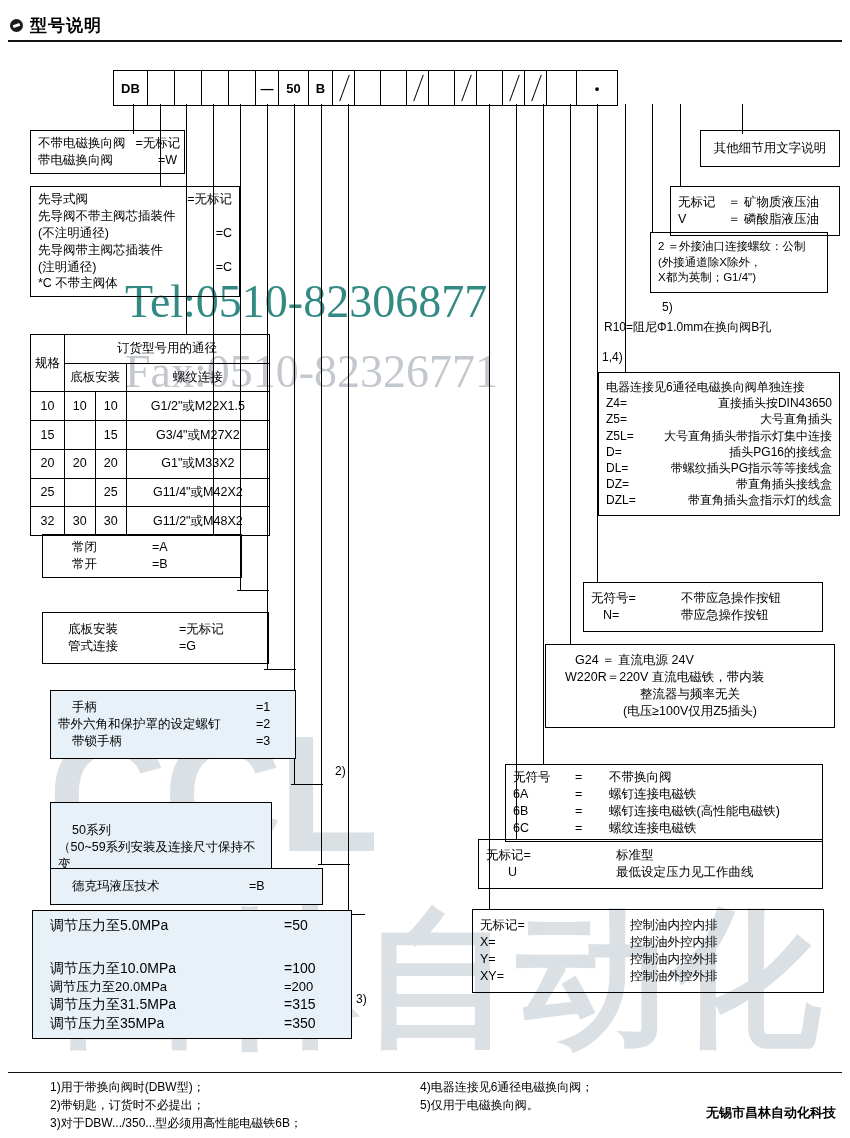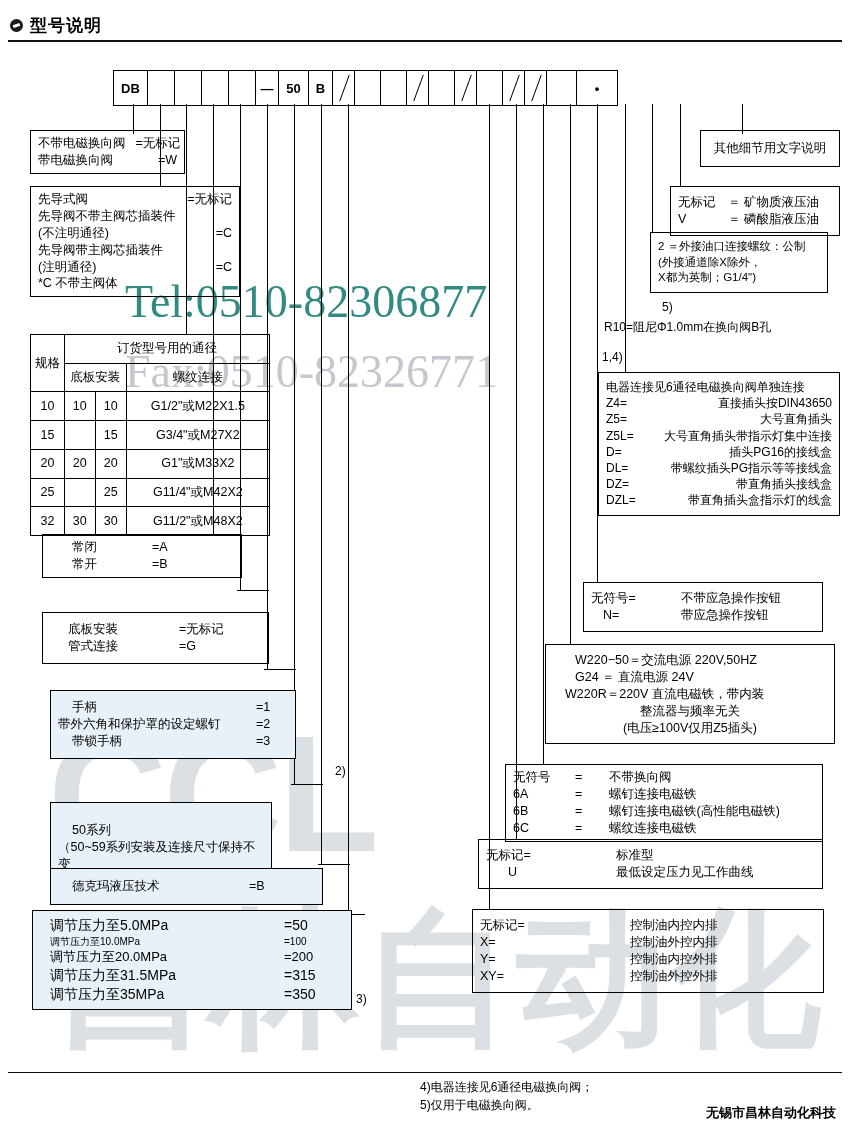--- a/index.html
+++ b/index.html
@@ -248,21 +248,21 @@
       <span class="lbl" style="padding-left:14px;">德克玛液压技术</span>
       <span style="width:66px;">=B</span>
     </div>
   </div>
 
   <div class="box fill pad" style="left:32px;top:910px;width:320px;padding-top:5px;padding-bottom:5px;">
     <div class="row" style="font-size:14px;">
       <span class="lbl" style="padding-left:10px;">调节压力至5.0MPa</span>
       <span style="width:60px;">=50</span>
     </div>
-    <div class="row" style="font-size:10px;">
+    <div class="row" style="font-size:14px;margin-top:24px;">
       <span class="lbl" style="padding-left:10px;">调节压力至10.0MPa</span>
       <span style="width:60px;">=100</span>
     </div>
     <div class="row" style="font-size:13px;">
       <span class="lbl" style="padding-left:10px;">调节压力至20.0MPa</span>
       <span style="width:60px;">=200</span>
     </div>
     <div class="row" style="font-size:14px;">
       <span class="lbl" style="padding-left:10px;">调节压力至31.5MPa</span>
       <span style="width:60px;">=315</span>
@@ -337,21 +337,20 @@
       <span class="lbl">无符号=</span>
       <span style="width:134px;">不带应急操作按钮</span>
     </div>
     <div class="row">
       <span class="lbl" style="padding-left:12px;">N=</span>
       <span style="width:134px;">带应急操作按钮</span>
     </div>
   </div>
 
   <div class="box pad" style="left:545px;top:644px;width:290px;padding-top:7px;padding-bottom:7px;">
-    <div><span style="padding-left:22px;">W220−50＝交流电源 220V,50HZ</span></div>
     <div><span style="padding-left:22px;">G24  ＝  直流电源 24V</span></div>
     <div><span style="padding-left:12px;">W220R＝220V 直流电磁铁，带内装</span></div>
     <div class="ctr"><span>整流器与频率无关</span></div>
     <div class="ctr"><span>(电压≥100V仅用Z5插头)</span></div>
   </div>
 
   <div class="box pad" style="left:505px;top:764px;width:318px;padding-top:4px;padding-bottom:4px;">
     <div style="display:flex;">
       <span style="width:62px;">无符号</span>
       <span style="width:34px;">=</span>
@@ -398,19 +397,24 @@
       <span style="width:150px;">Y=</span>
       <span>控制油内控外排</span>
     </div>
     <div style="display:flex;">
       <span style="width:150px;">XY=</span>
       <span>控制油外控外排</span>
     </div>
   </div>
 
   <div class="footline"></div>
+  <div class="note" style="left:50px;top:1078px;width:350px;">
+    <div><span>1)用于带换向阀时(DBW型)；</span></div>
+    <div><span>2)带钥匙，订货时不必提出；</span></div>
+    <div><span>3)对于DBW.../350...型必须用高性能电磁铁6B；</span></div>
+  </div>
   <div class="note" style="left:420px;top:1078px;width:280px;">
     <div><span>4)电器连接见6通径电磁换向阀；</span></div>
     <div><span>5)仅用于电磁换向阀。</span></div>
   </div>
   <div class="company">无锡市昌林自动化科技</div>
 
 </div>
 
 </body></html>

